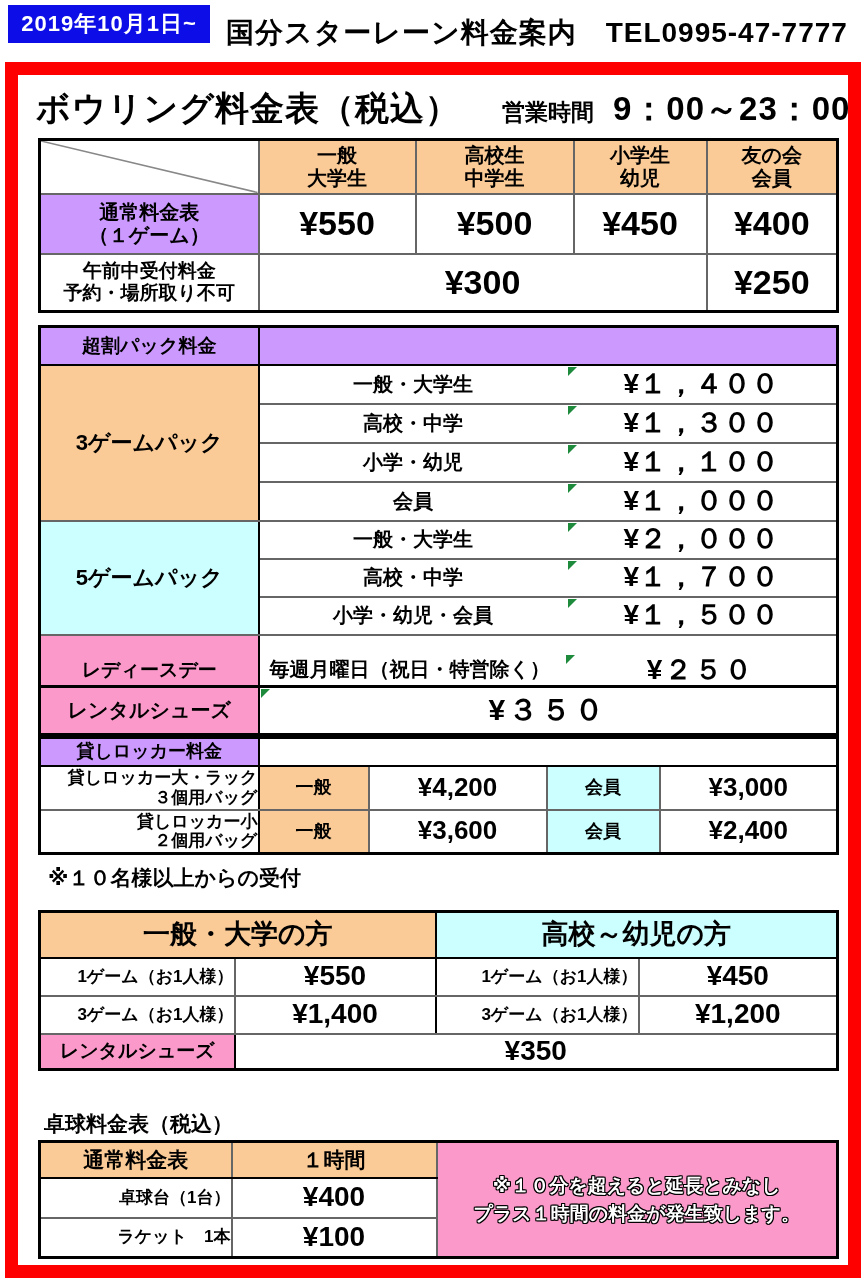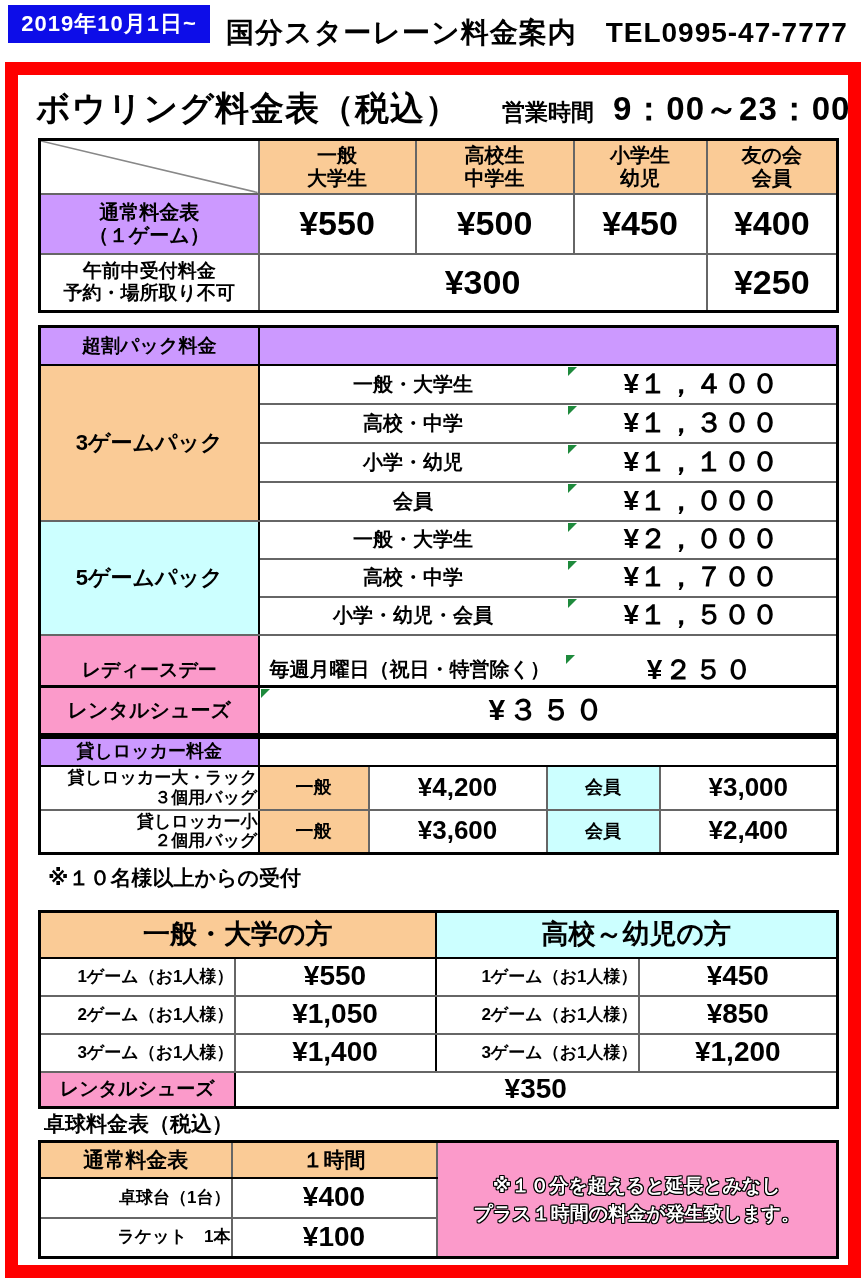--- a/index.html
+++ b/index.html
@@ -216,26 +216,20 @@
       <td class="orange fs27 bk-b bk-r" colspan="2">一般・大学の方</td>
       <td class="cyan fs27 bk-b" colspan="2">高校～幼児の方</td>
     </tr>
     <tr style="height:38px;">
       <td class="fs17">1ゲーム（お1人様）</td>
       <td class="fs28 bk-r">¥550</td>
       <td class="fs17">1ゲーム（お1人様）</td>
       <td class="fs28">¥450</td>
     </tr>
     <tr style="height:38px;">
-      <td class="fs17">2ゲーム（お1人様）</td>
-      <td class="fs28 bk-r">¥1,050</td>
-      <td class="fs17">2ゲーム（お1人様）</td>
-      <td class="fs28">¥850</td>
-    </tr>
-    <tr style="height:38px;">
       <td class="fs17">3ゲーム（お1人様）</td>
       <td class="fs28 bk-r">¥1,400</td>
       <td class="fs17">3ゲーム（お1人様）</td>
       <td class="fs28">¥1,200</td>
     </tr>
     <tr style="height:36px;">
       <td class="pink fs19 bk-t bk-r">レンタルシューズ</td>
       <td class="fs28 bk-t" colspan="3">¥350</td>
     </tr>
   </tbody>

